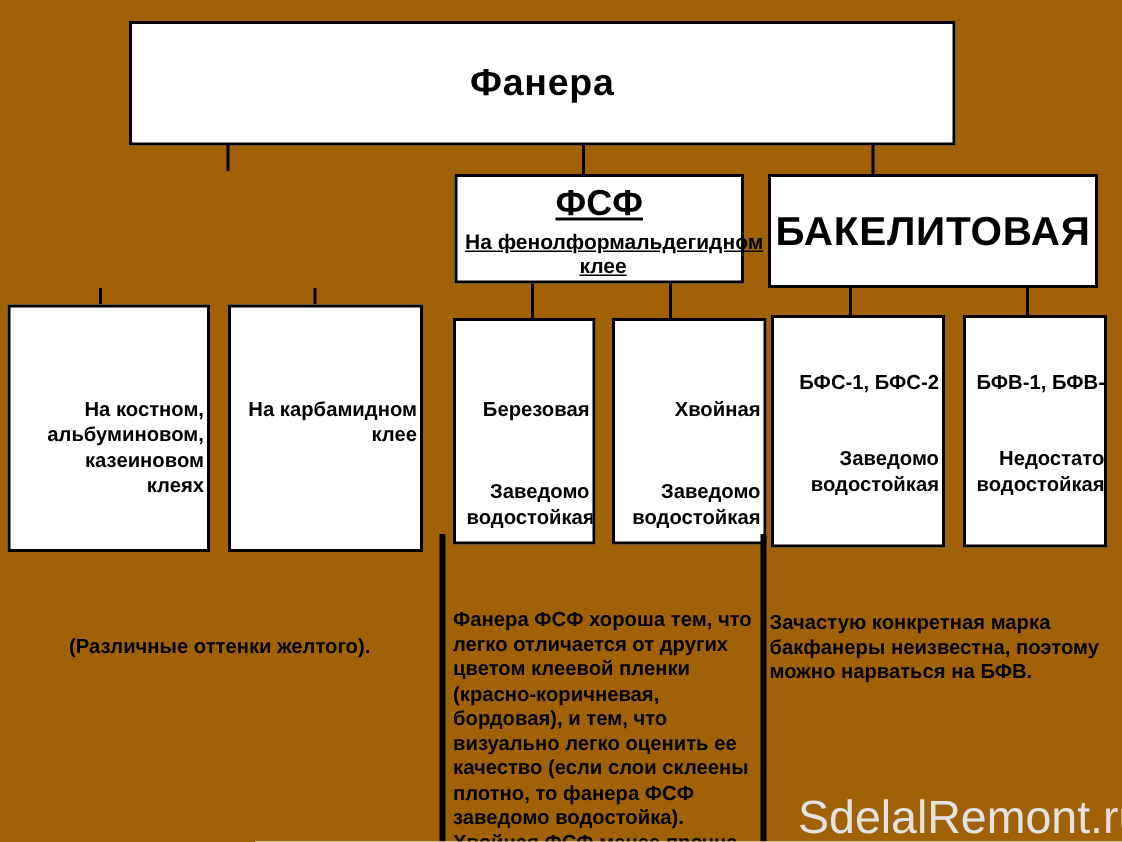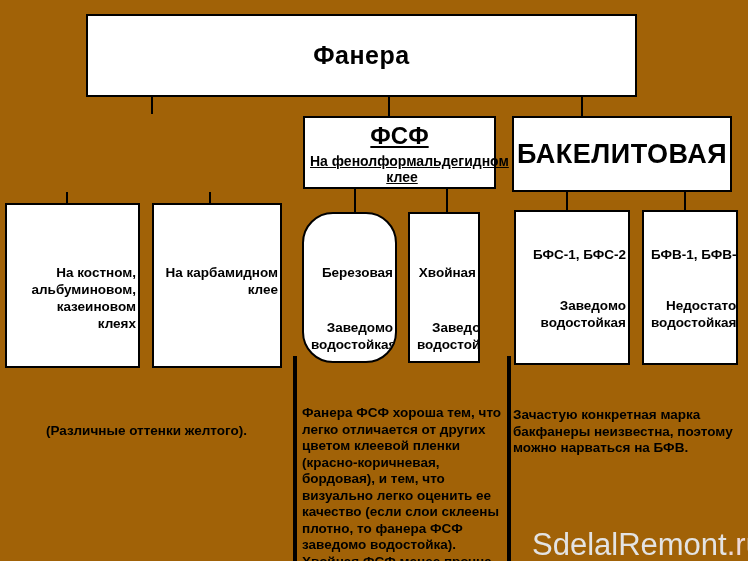--- a/index.html
+++ b/index.html
@@ -124,27 +124,27 @@
 клеях</span>
     
   </div>
 
   <div class="box leaf pt-a" style="left:152px; top:203px; width:130px; height:165px;">
     <span class="leaf-top lt-a">На карбамидном
 клее</span>
     
   </div>
 
-  <div class="box leaf pt-c" style="left:302px; top:212px; width:95px; height:151px;border-radius:31px;">
+  <div class="box leaf pt-c" style="left:302px; top:212px; width:95px; height:151px;">
     <span class="leaf-top lt-c">Березовая</span>
     <span class="leaf-bottom">Заведомо
 водостойкая</span>
   </div>
 
-  <div class="box leaf pt-c" style="left:408px; top:212px; width:72px; height:151px;">
+  <div class="box leaf pt-c" style="left:408px; top:212px; width:103px; height:151px;">
     <span class="leaf-top lt-c">Хвойная</span>
     <span class="leaf-bottom">Заведомо
 водостойкая</span>
   </div>
 
   <div class="box leaf pt-e" style="left:514px; top:210px; width:116px; height:155px;">
     <span class="leaf-top lt-e">БФС-1, БФС-2</span>
     <span class="leaf-bottom">Заведомо
 водостойкая</span>
   </div>

